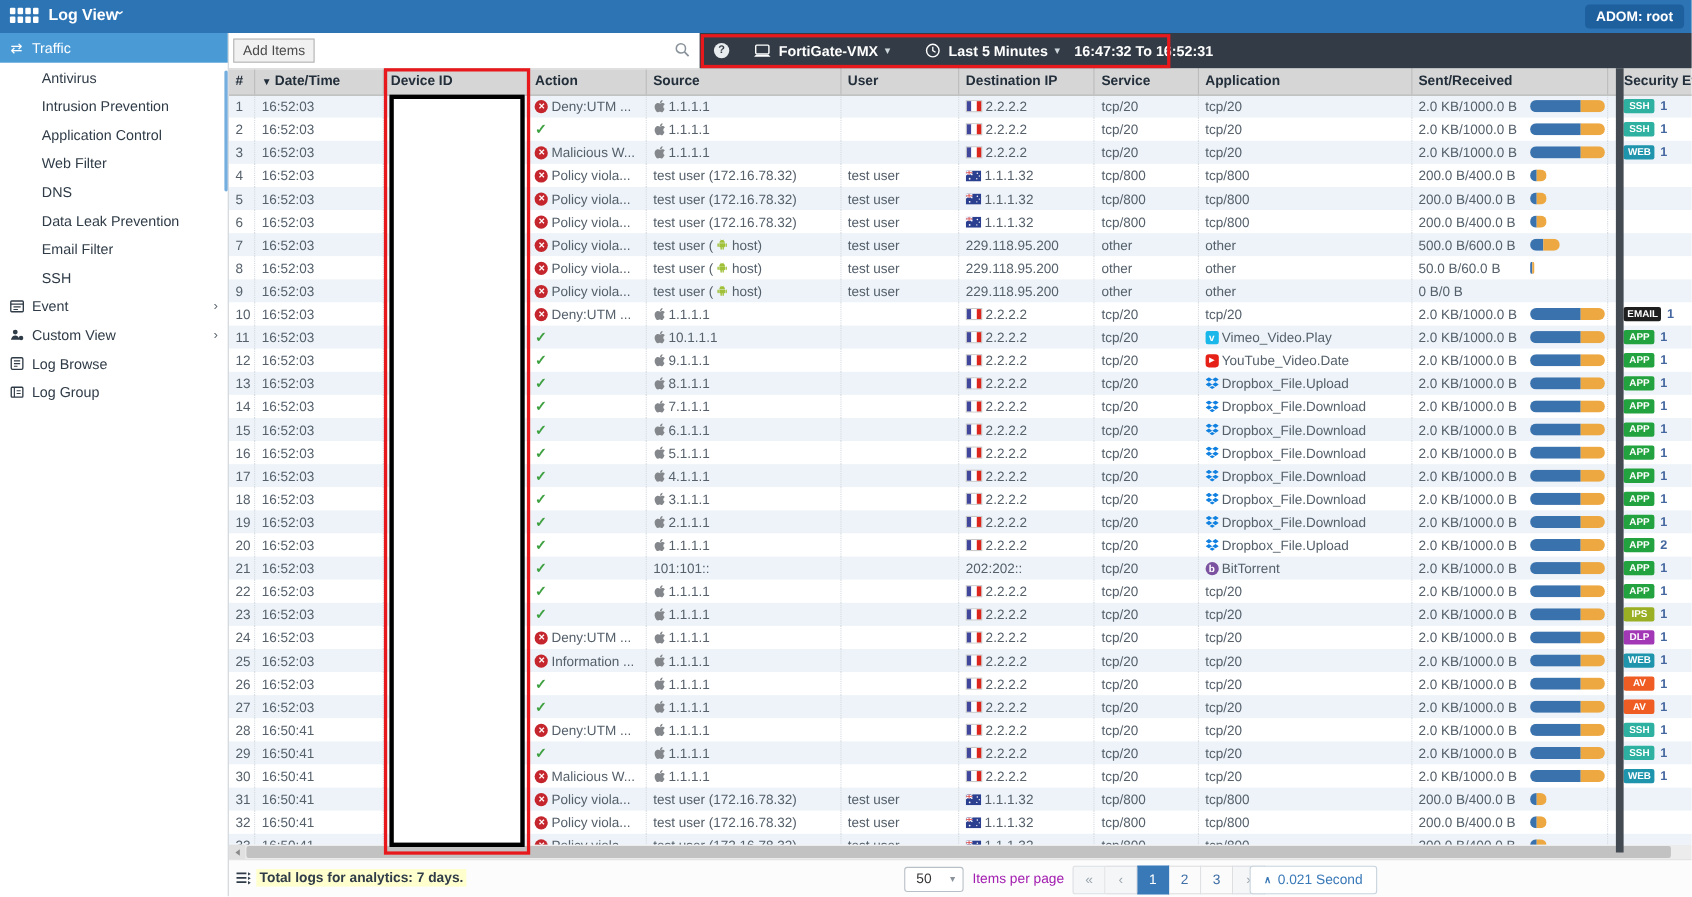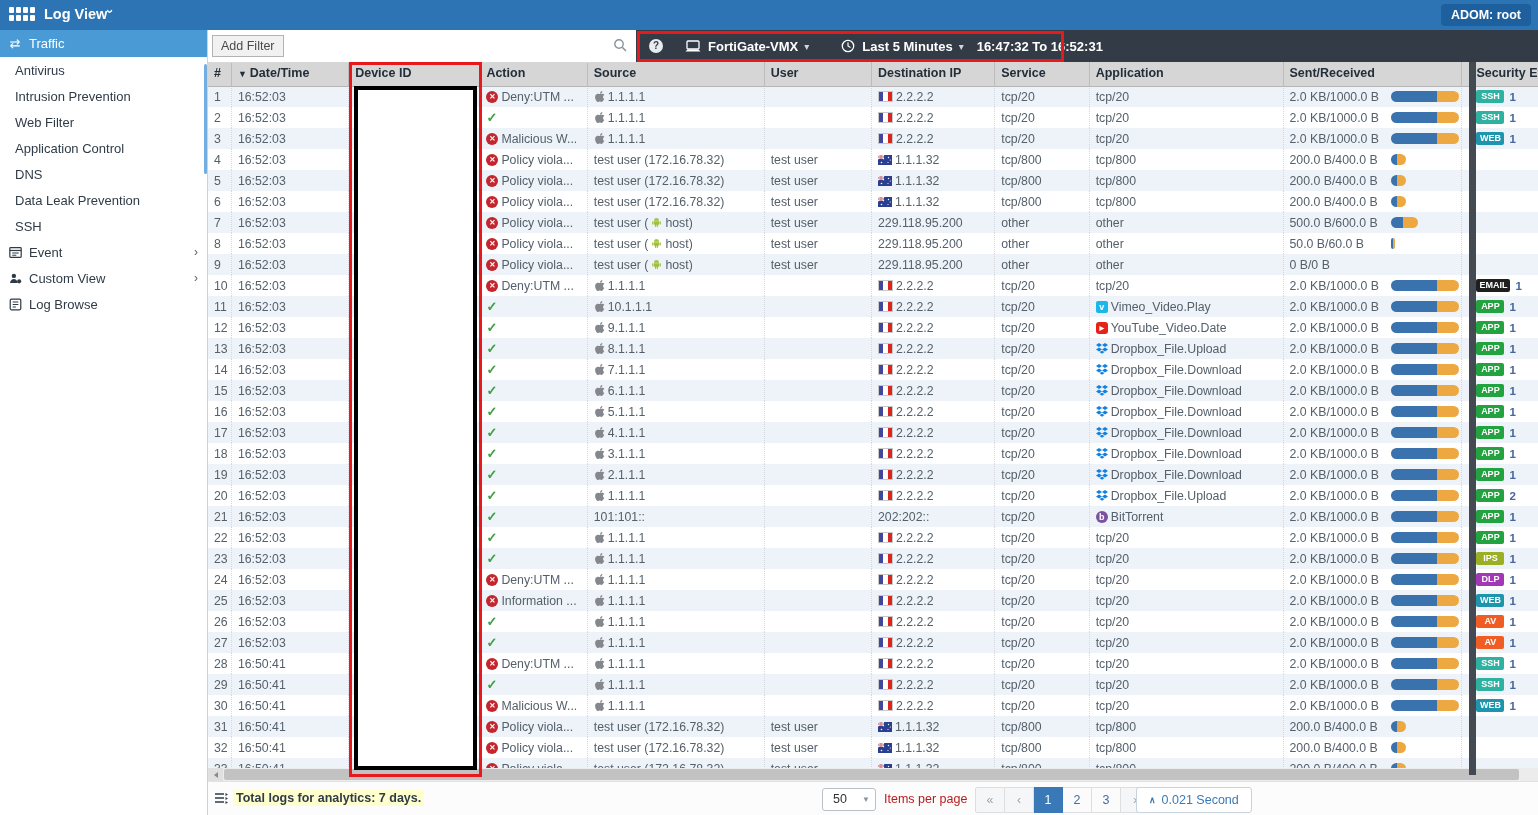--- a/index.html
+++ b/index.html
@@ -13,21 +13,21 @@
   .topbar-title{position:absolute;left:44px;top:6px;color:#fff;font-size:14.5px;font-weight:700;}
   .topbar-chev{position:absolute;left:108px;top:4px;color:#fff;font-size:13px;transform:rotate(90deg);font-weight:700;}
   .adom-badge{position:absolute;right:7px;top:4px;height:22px;line-height:22px;padding:0 10px;
               background:#1e5f9e;border-radius:4px;color:#fff;font-size:12.5px;font-weight:700;}
   
   .sidebar{position:absolute;left:0;top:30px;width:207px;bottom:0;background:#fff;
            border-right:1px solid #cdd3d8;z-index:10;}
   .side-item{height:26px;display:flex;align-items:center;padding-left:7px;font-size:13px;
              color:#2f3b47;position:relative;cursor:pointer;}
   .side-item .ic{width:16px;display:inline-flex;justify-content:center;margin-right:6px;flex:0 0 16px;}
-  .side-item.sub{padding-left:15px;}
+  .side-item.sub{padding-left:38px;}
   .side-item.active{background:#4a9ad5;color:#fff;height:27px;}
   .side-item .chev{position:absolute;right:9px;color:#5a6570;font-size:12px;}
   .side-item .chev.down{transform:rotate(90deg);}
   .side-scroll{position:absolute;right:0;top:34px;width:3px;height:110px;background:#74aede;border-radius:2px;}
   .traffic-glyph{font-size:13px;}
   
   .toolbar-white{position:absolute;left:208px;top:30px;width:428px;height:32px;background:#fff;
                  border-bottom:1px solid #d8d8d8;z-index:5;}
   .add-filter-btn{position:absolute;left:4px;top:5px;height:20px;line-height:20px;padding:0 8px;
                   background:#f1f1f1;border:1px solid #b3b3b3;color:#4a4a4a;font-size:12.5px;}
@@ -86,21 +86,21 @@
   .hs-thumb{position:absolute;left:16px;top:1px;width:1295px;height:11px;background:#c2c2c2;border-radius:2px;}
   
   .footer{position:absolute;left:208px;top:781px;width:1330px;height:34px;background:#fcfcfc;
           border-top:1px solid #e2e2e2;z-index:5;}
   .total-logs{position:absolute;left:6px;top:8px;display:flex;align-items:center;gap:4px;}
   .total-logs span{background:#ffffce;color:#2f3b47;font-size:12.5px;font-weight:600;padding:1px 3px;}
   .pp-select{position:absolute;left:614px;top:6px;width:52px;height:21px;border:1px solid #b8bfc6;
              border-radius:3px;background:#fff;font-size:12.5px;color:#333;line-height:21px;}
   .pp-select .val{margin-left:10px;}
   .pp-select .car{position:absolute;right:5px;top:0;color:#8a939c;font-size:8px;line-height:21px;}
-  .pp-label{position:absolute;left:676px;top:10px;font-size:12.5px;color:#b91c1c;}
+  .pp-label{position:absolute;left:676px;top:10px;font-size:12.5px;color:#a21caf;}
   .pager{position:absolute;left:767px;top:5px;display:flex;}
   .pg{width:28px;height:24px;line-height:24px;text-align:center;font-size:12.5px;
       border:1px solid #dcdfe2;border-left:none;background:#f5f6f7;color:#9aa5af;cursor:pointer;}
   .pg:first-child{border-left:1px solid #dcdfe2;border-radius:2px 0 0 2px;}
   .pg.num{color:#3f6ea5;background:#fbfbfb;}
   .pg.active{background:#3a79b8;color:#fff;border-color:#3a79b8;}
   .speed-btn{position:absolute;left:928px;top:5px;height:24px;line-height:24px;padding:0 12px;
              border:1px solid #c7d3dd;border-radius:3px;background:#fff;color:#3a79b8;
              font-size:12.5px;display:flex;align-items:center;gap:6px;}
   .speed-caret{font-size:9px;font-weight:700;}
@@ -138,30 +138,33 @@
       </span>
       <span class="lbl">Traffic</span>
     </div>
     <div class="side-item sub">
       <span class="lbl">Antivirus</span>
     </div>
     <div class="side-item sub">
       <span class="lbl">Intrusion Prevention</span>
     </div>
     <div class="side-item sub">
+      <span class="lbl">Application Control</span>
+    </div>
+    <div class="side-item sub">
       <span class="lbl">Web Filter</span>
-    </div>
-    <div class="side-item sub">
-      <span class="lbl">Application Control</span>
     </div>
     <div class="side-item sub">
       <span class="lbl">DNS</span>
     </div>
     <div class="side-item sub">
       <span class="lbl">Data Leak Prevention</span>
+    </div>
+    <div class="side-item sub">
+      <span class="lbl">Email Filter</span>
     </div>
     <div class="side-item sub">
       <span class="lbl">SSH</span>
     </div>
     <div class="side-item">
       <span class="ic">
         <svg width="13" height="13" viewBox="0 0 16 16">
           <rect x="1" y="2" width="14" height="12" rx="1" fill="none" stroke="#2f3b47" stroke-width="1.5"></rect>
           <path d="M1 5.5h14" stroke="#2f3b47" stroke-width="1.5"></path>
           <path d="M4 8.5h8M4 11.5h5" stroke="#2f3b47" stroke-width="1.3"></path>
@@ -183,24 +186,34 @@
     </div>
     <div class="side-item">
       <span class="ic">
         <svg width="13" height="13" viewBox="0 0 16 16">
           <rect x="1.5" y="1.5" width="13" height="13" rx="1.5" fill="none" stroke="#2f3b47" stroke-width="1.5"></rect>
           <path d="M4.5 5h7M4.5 8h7M4.5 11h4" stroke="#2f3b47" stroke-width="1.3"></path>
         </svg>
       </span>
       <span class="lbl">Log Browse</span>
     </div>
+    <div class="side-item">
+      <span class="ic">
+        <svg width="13" height="13" viewBox="0 0 16 16">
+          <rect x="1.5" y="2.5" width="13" height="11" rx="1" fill="none" stroke="#2f3b47" stroke-width="1.5"></rect>
+          <path d="M5 2.5v11" stroke="#2f3b47" stroke-width="1.3"></path>
+          <path d="M7.5 6.5h4.5M7.5 9.5h4.5" stroke="#2f3b47" stroke-width="1.2"></path>
+        </svg>
+      </span>
+      <span class="lbl">Log Group</span>
+    </div>
   </div>
 
 <div class="toolbar-white">
-  <span class="add-filter-btn">Add Filter</span>
+  <span class="add-filter-btn">Add Items</span>
   <span class="mag">
     <svg width="14" height="14" viewBox="0 0 14 14">
         <circle cx="6" cy="6" r="4.2" fill="none" stroke="#8a939c" stroke-width="1.4"></circle>
         <path d="M9.2 9.2L13 13" stroke="#8a939c" stroke-width="1.6"></path>
       </svg>
   </span>
 </div>
 <div class="toolbar-dark">
   <span class="help-circle">?</span>
   <span class="tb-ic">

